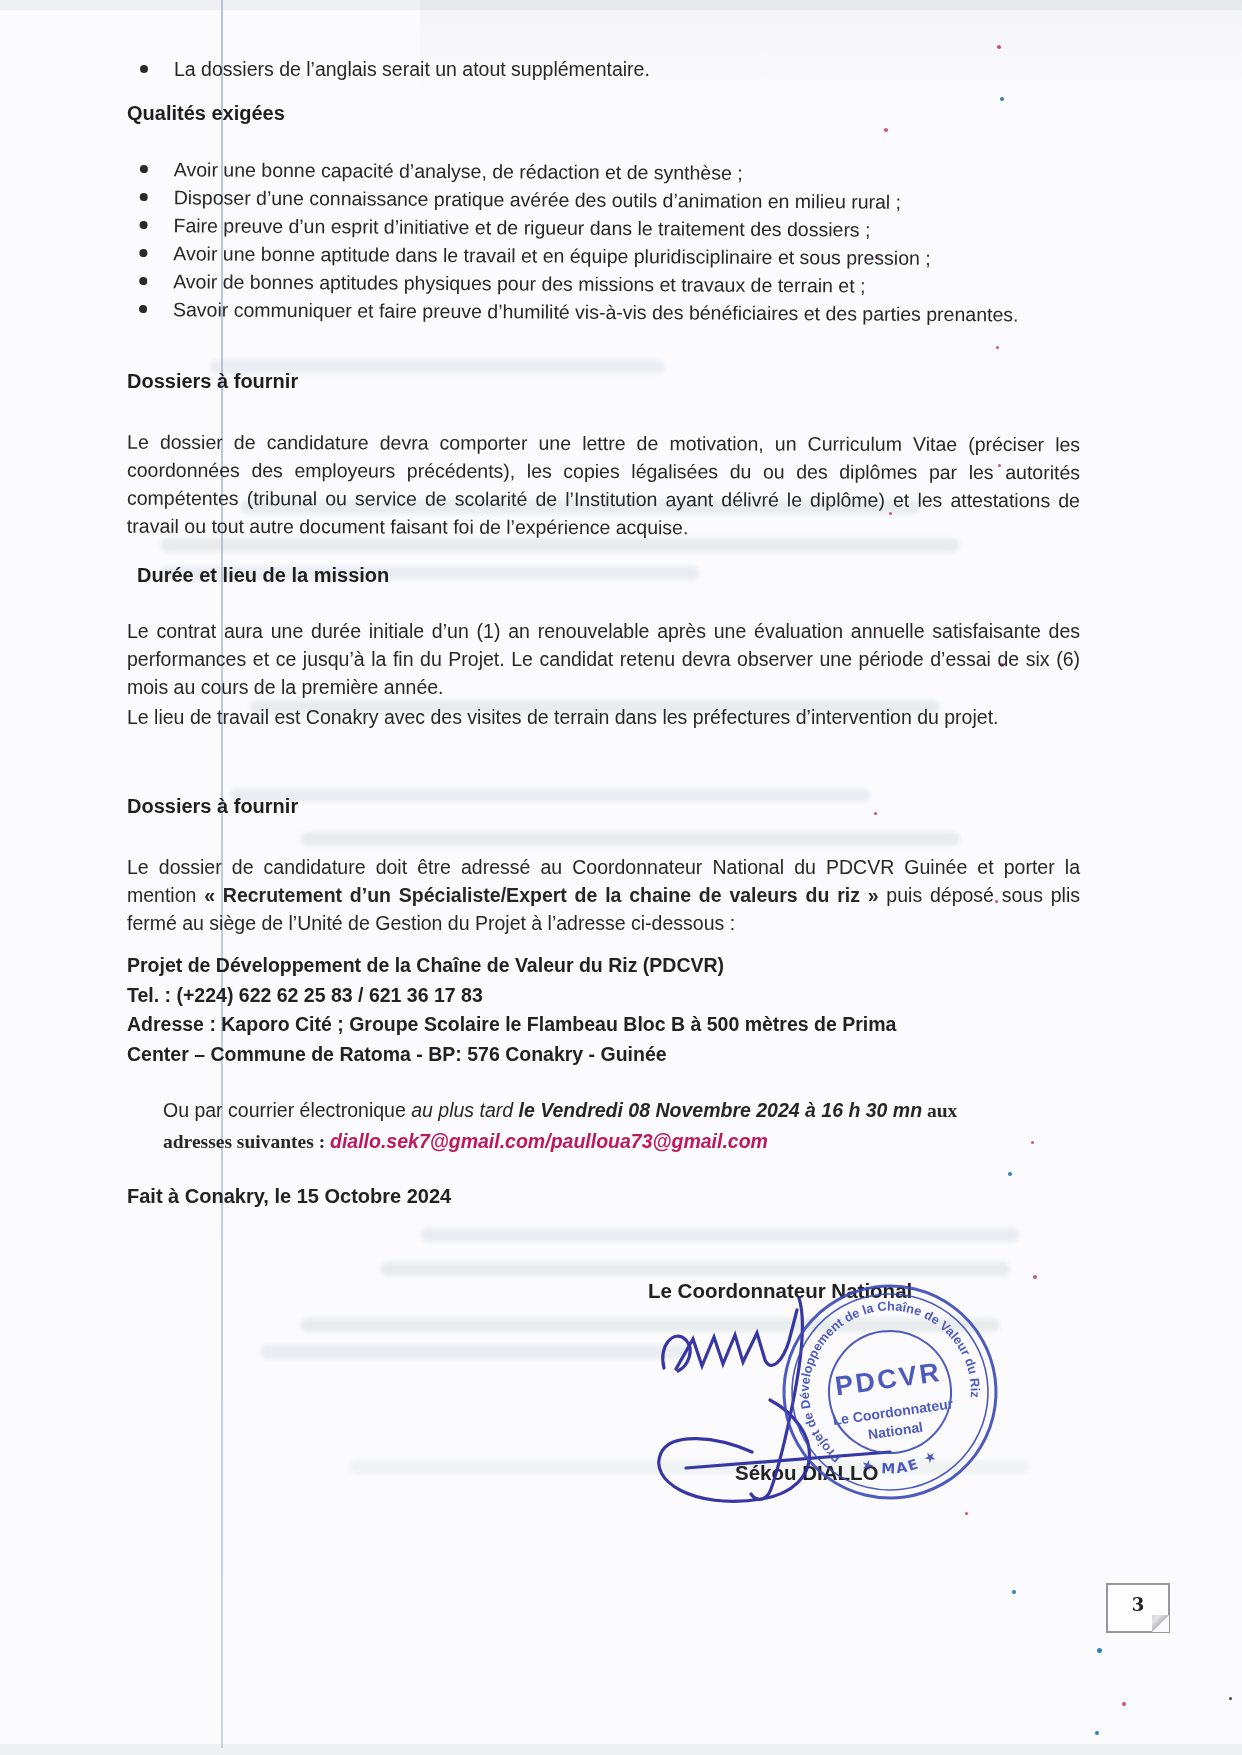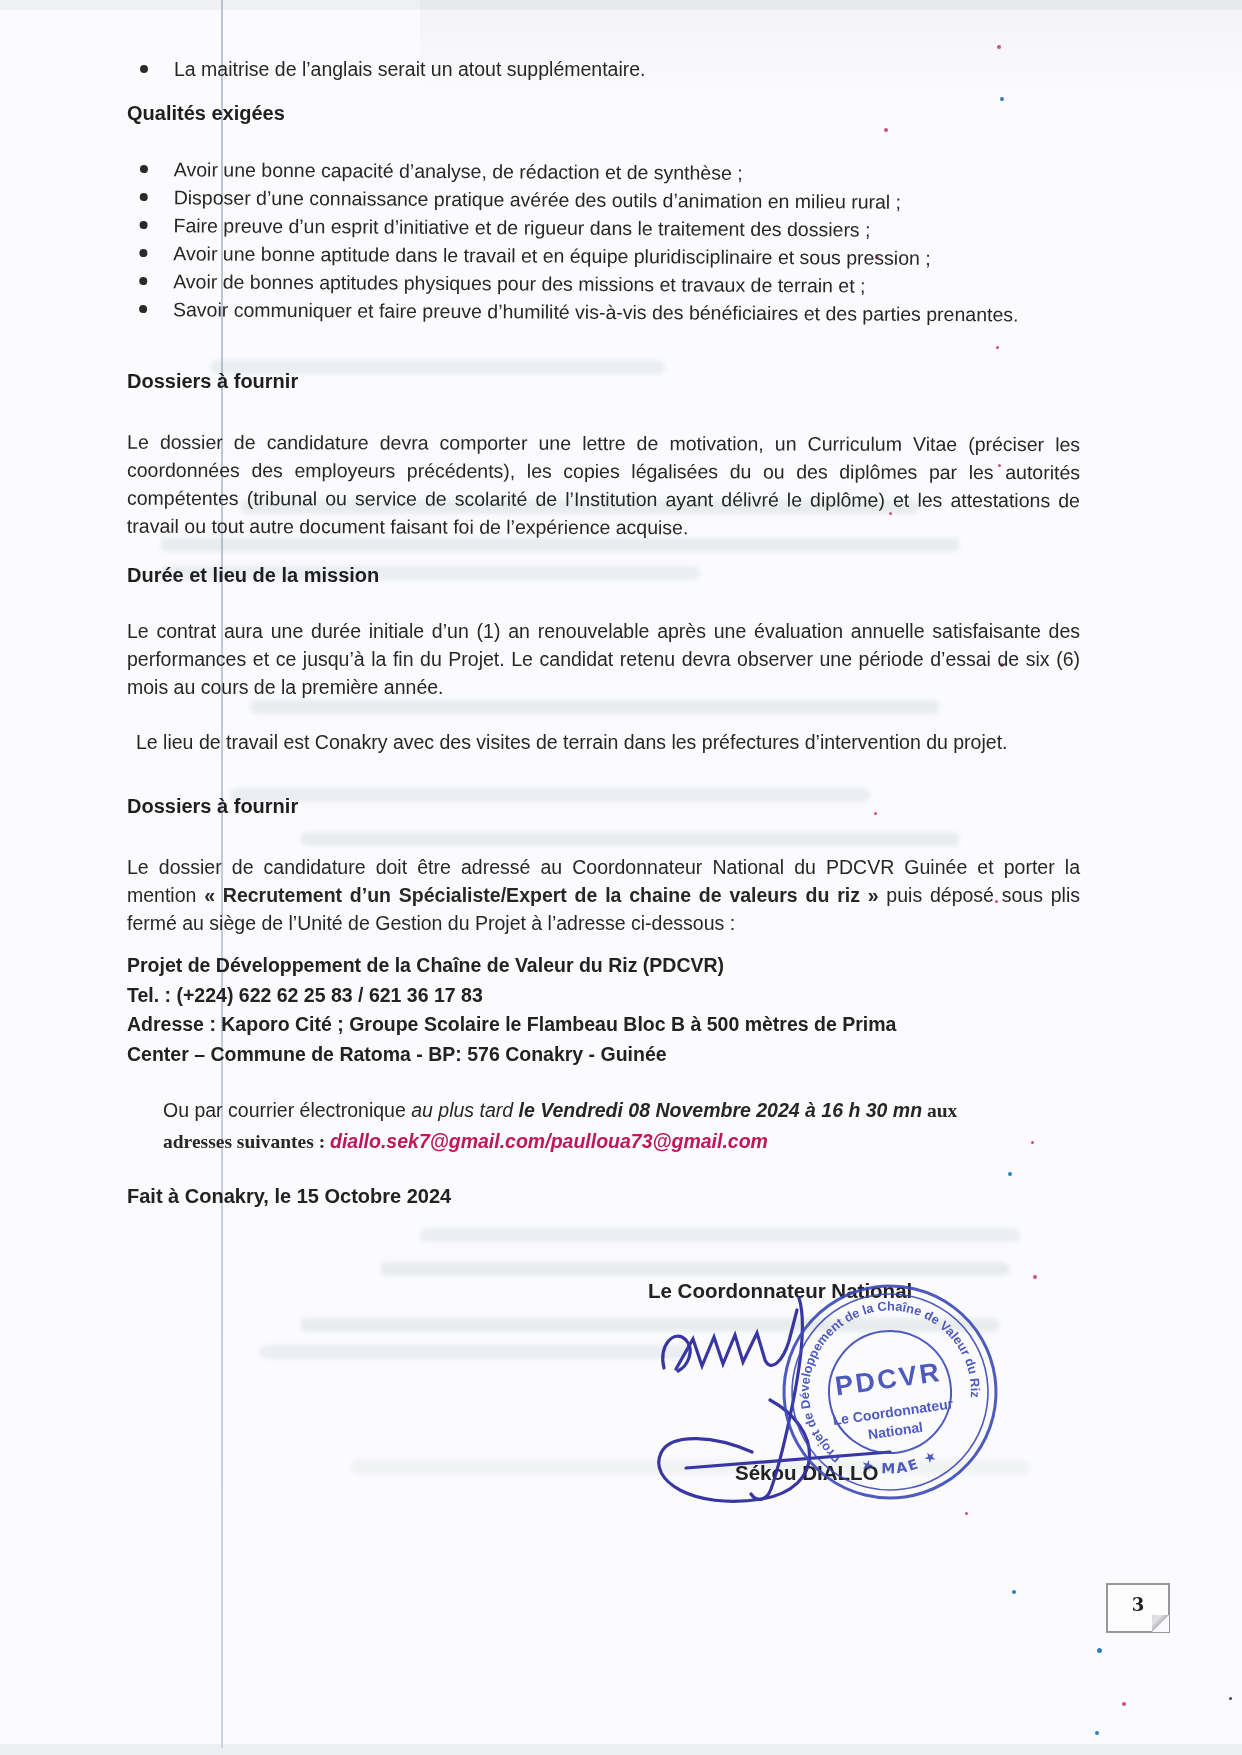--- a/index.html
+++ b/index.html
@@ -87,21 +87,21 @@
   <div class="dust" style="left:1033px; top:1275px; width:4px; height:4px; background:#cf4d7f;"></div>
   <div class="dust" style="left:965px;  top:1512px; width:3px; height:3px; background:#cf4d7f;"></div>
   <div class="dust" style="left:1012px; top:1590px; width:4px; height:4px; background:#2f7fb9;"></div>
   <div class="dust" style="left:1097px; top:1648px; width:5px; height:5px; background:#2f7fb9;"></div>
   <div class="dust" style="left:1122px; top:1702px; width:4px; height:4px; background:#cf4d7f;"></div>
   <div class="dust" style="left:1095px; top:1731px; width:4px; height:4px; background:#2f7fb9;"></div>
   <div class="dust" style="left:1229px; top:1697px; width:3px; height:3px; background:#444;"></div>
 
   <div class="para intro-bullet bitem" style="position:absolute;">
     <span class="bullet-dot"></span>
-    <span>La maitrise de l’anglais serait un atout supplémentaire.</span>
+    <span>La dossiers de l’anglais serait un atout supplémentaire.</span>
   </div>
 
   <div class="h" style="top:102px;">Qualités exigées</div>
 
   <div class="blist">
     <div class="bitem">
       <span class="bullet-dot"></span>
       <span>Avoir une bonne capacité d’analyse, de rédaction et de synthèse ;</span>
     </div>
     <div class="bitem">
@@ -122,23 +122,23 @@
     </div>
     <div class="bitem">
       <span class="bullet-dot"></span>
       <span>Savoir communiquer et faire preuve d’humilité vis-à-vis des bénéficiaires et des parties prenantes.</span>
     </div>
   </div>
 
   <div class="h" style="top:370px;">Dossiers à fournir</div>
   <div class="para" style="top:429px; transform:rotate(0.15deg);">Le dossier de candidature devra comporter une lettre de motivation, un Curriculum Vitae (préciser les coordonnées des employeurs précédents), les copies légalisées du ou des diplômes par les autorités compétentes (tribunal ou service de scolarité de l’Institution ayant délivré le diplôme) et les attestations de travail ou tout autre document faisant foi de l’expérience acquise.</div>
 
-  <div class="h" style="top:564px;">Durée et lieu de la mission</div>
+  <div class="h" style="top:564px;margin-left:10px;">Durée et lieu de la mission</div>
   <div class="para" style="top:617px;">Le contrat aura une durée initiale d’un (1) an renouvelable après une évaluation annuelle satisfaisante des performances et ce jusqu’à la fin du Projet. Le candidat retenu devra observer une période d’essai de six (6) mois au cours de la première année.</div>
-  <div class="para" style="top:728px;margin-left:9px;">Le lieu de travail est Conakry avec des visites de terrain dans les préfectures d’intervention du projet.</div>
+  <div class="para" style="top:703px;">Le lieu de travail est Conakry avec des visites de terrain dans les préfectures d’intervention du projet.</div>
 
   <div class="h" style="top:795px;">Dossiers à fournir</div>
   <div class="para" style="top:853px;">
     <span>Le dossier de candidature doit être adressé au Coordonnateur National du PDCVR Guinée et porter la mention </span><span style="font-weight:bold;margin-top:36px;">« Recrutement d’un Spécialiste/Expert de la chaine de valeurs du riz »</span><span> puis déposé sous plis fermé au siège de l’Unité de Gestion du Projet à l’adresse ci-dessous :</span>
   </div>
 
   <div class="addr">
     <div>Projet de Développement de la Chaîne de Valeur du Riz (PDCVR)</div>
     <div>Tel. : (+224) 622 62 25 83 / 621 36 17 83</div>
     <div>Adresse : Kaporo Cité ; Groupe Scolaire le Flambeau Bloc B à 500 mètres de Prima</div>

